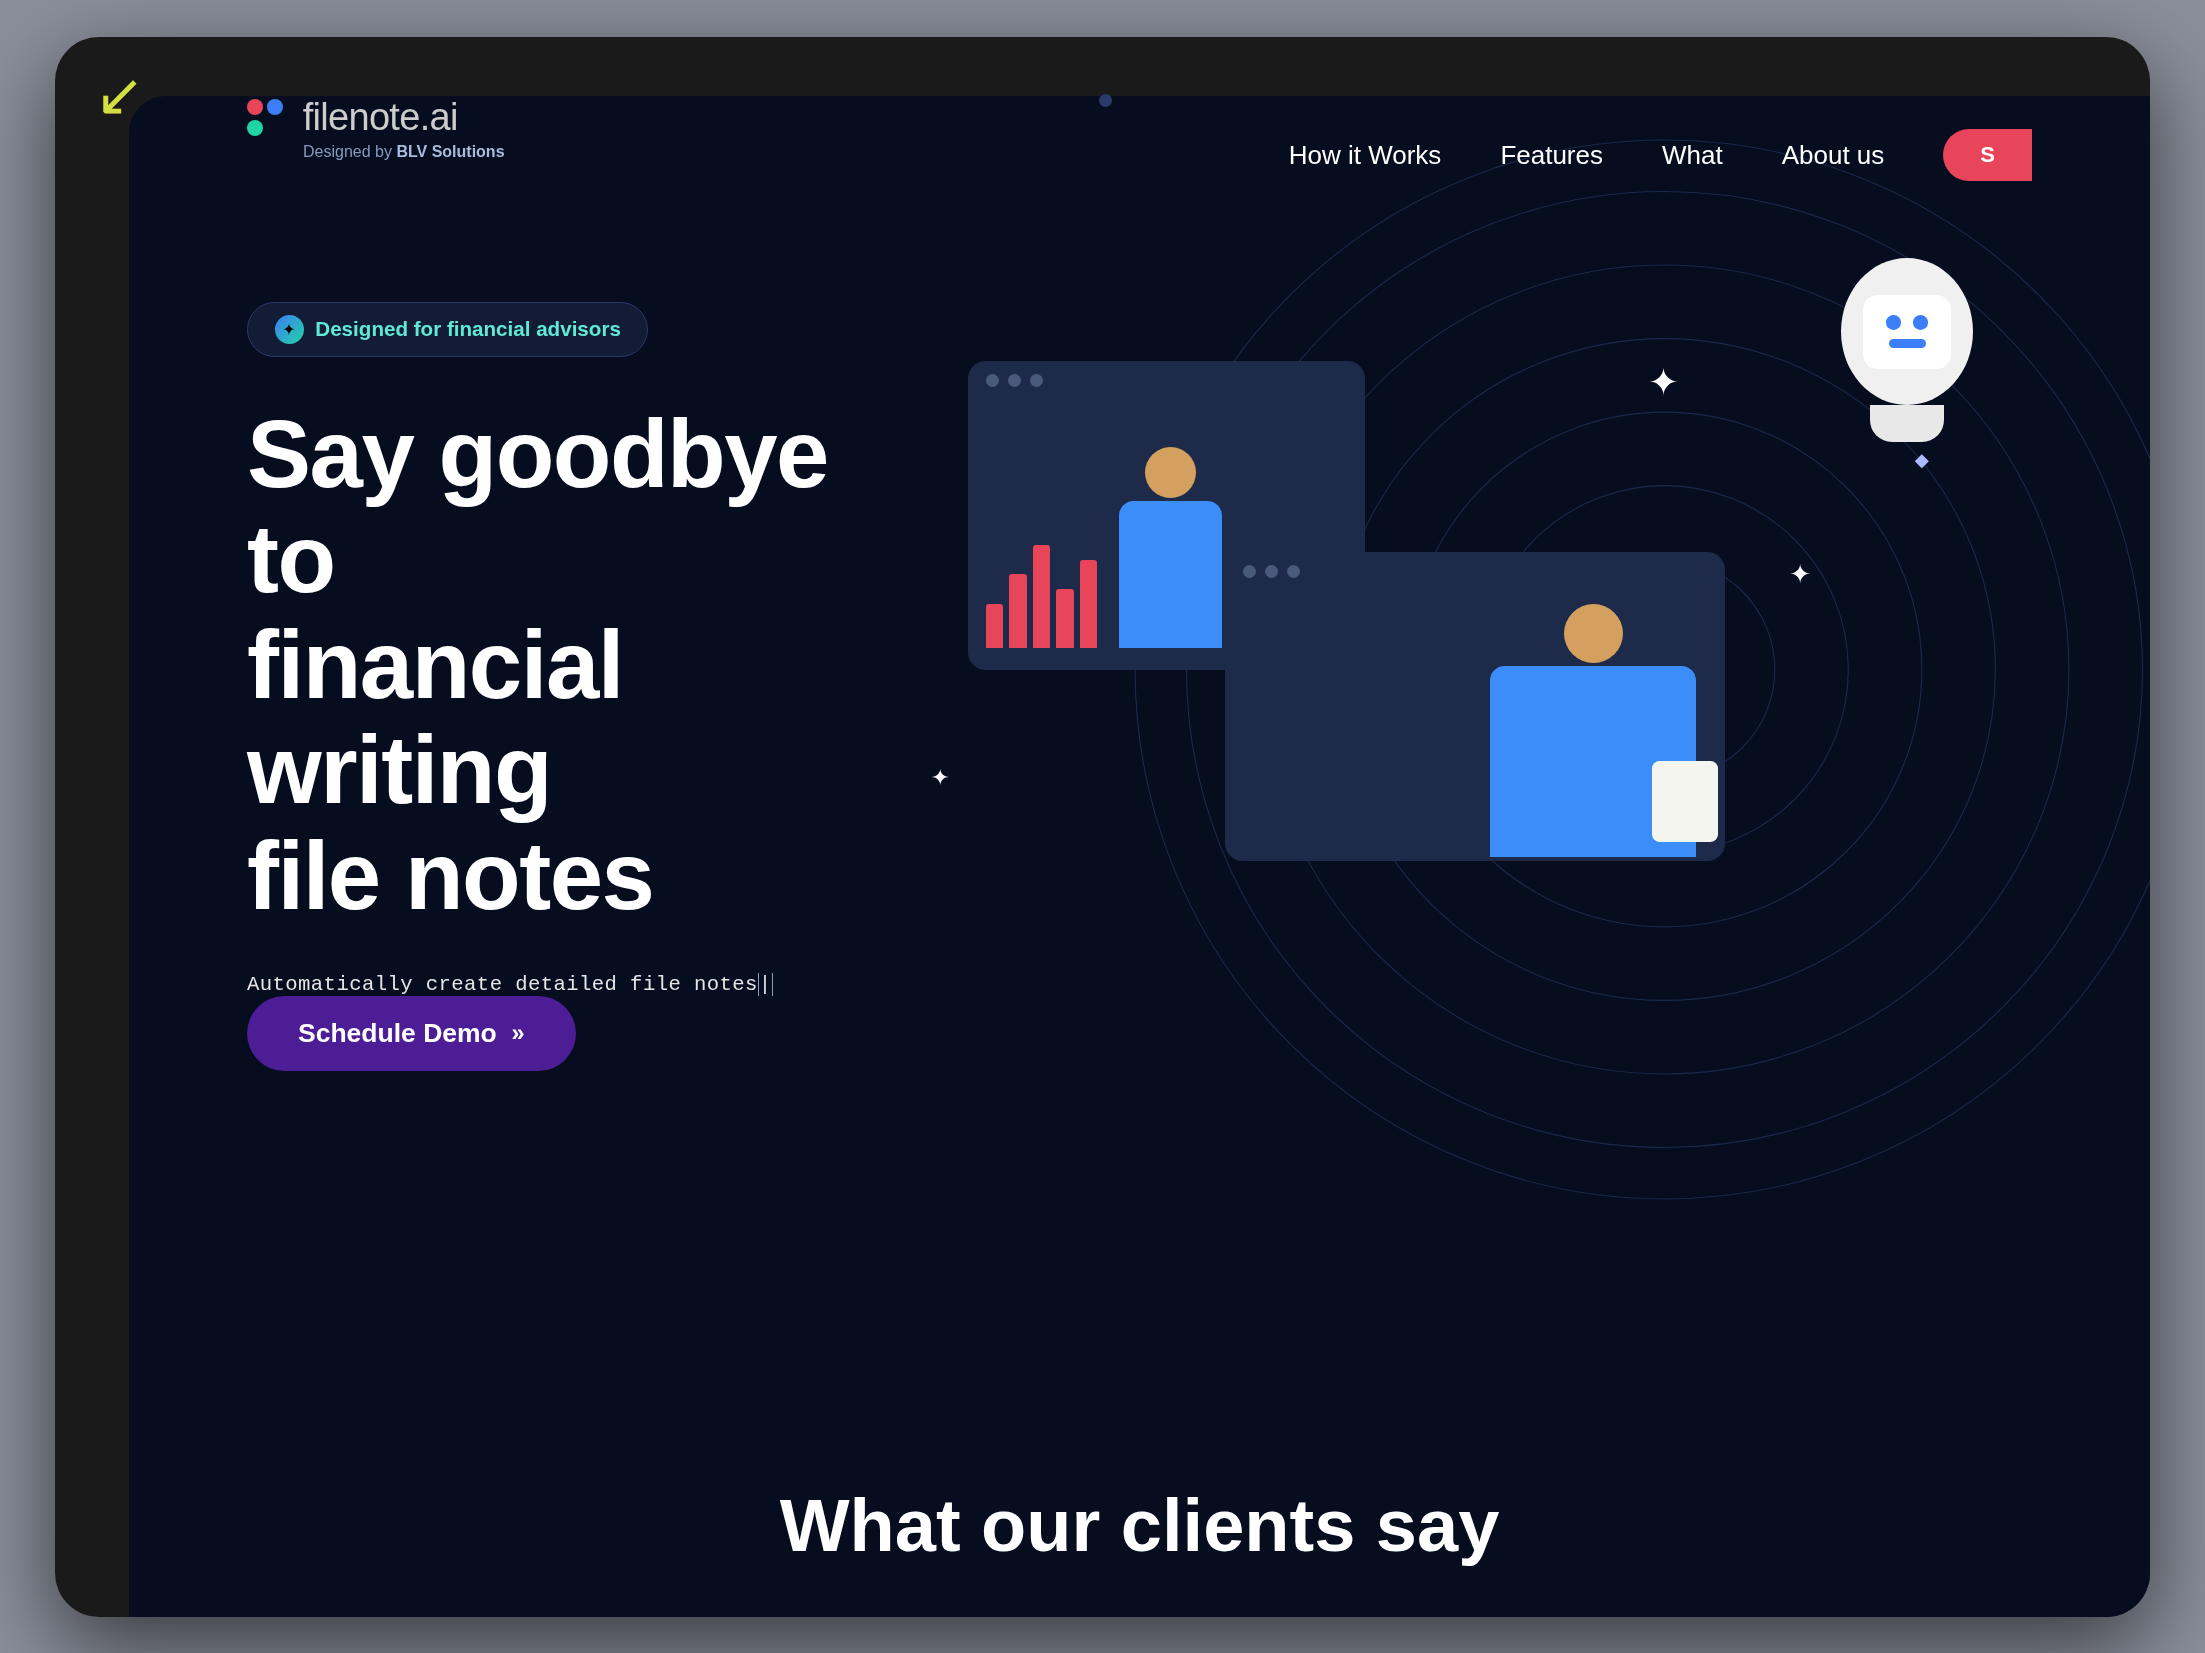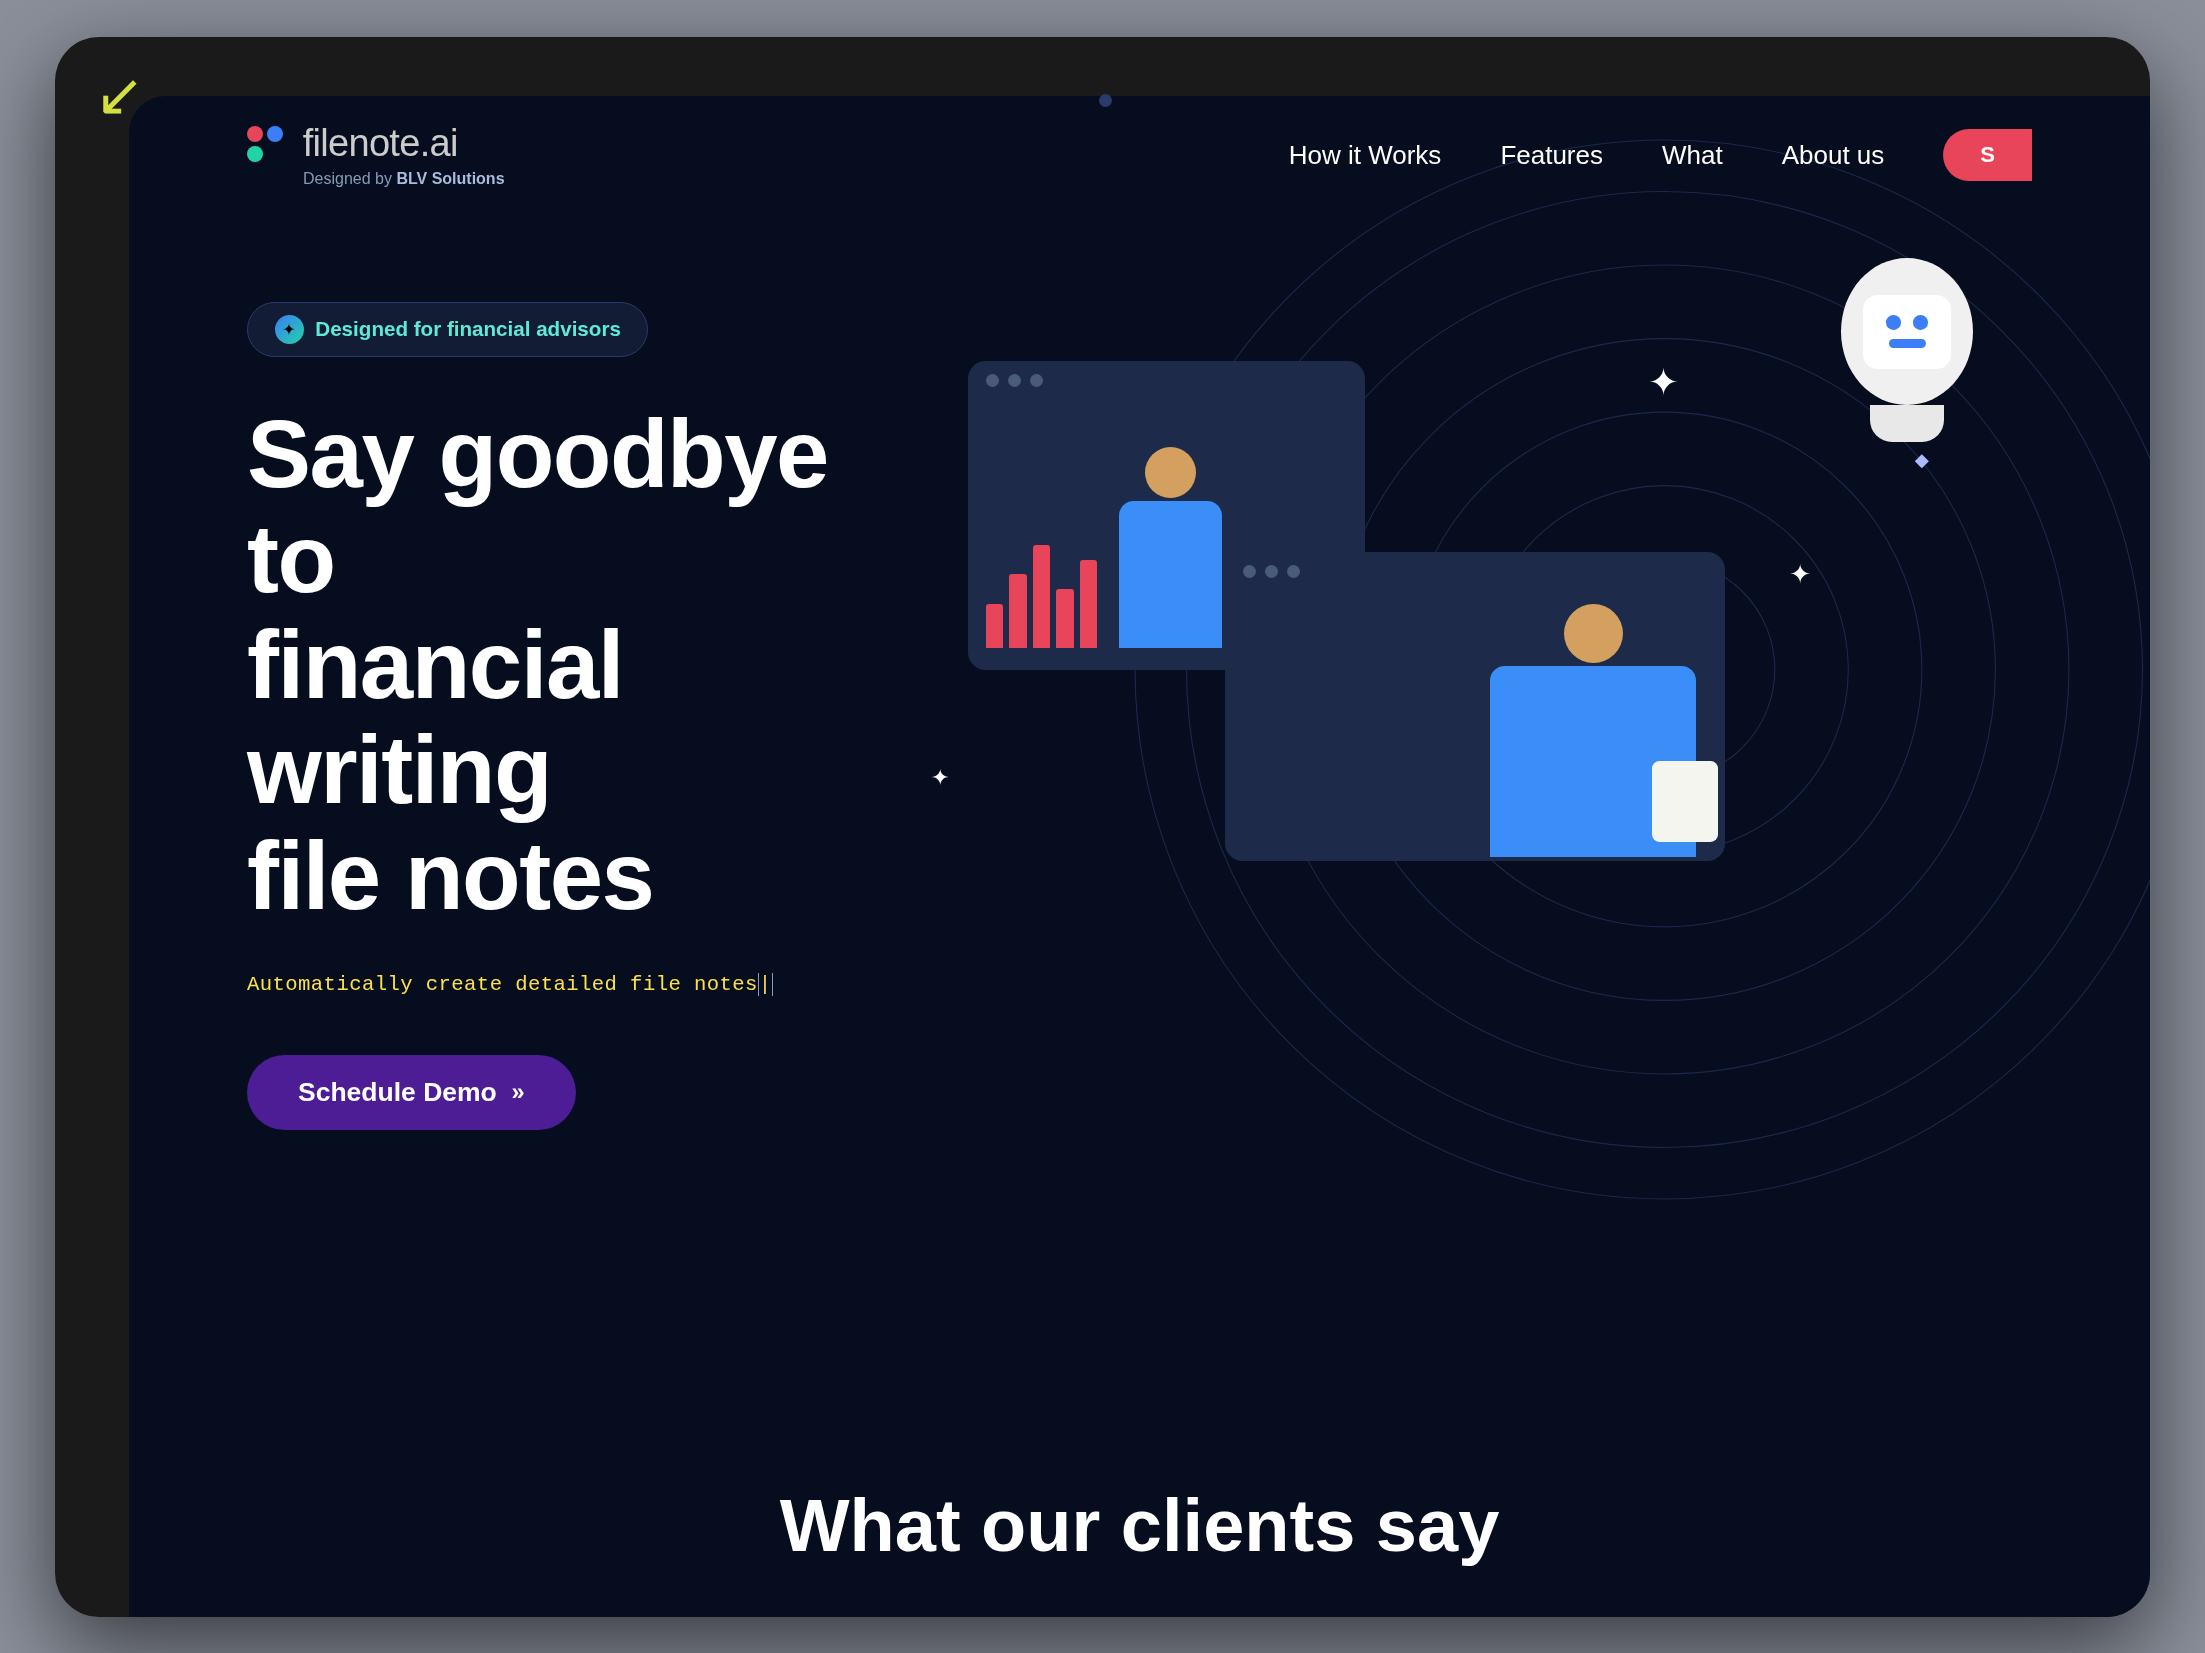--- a/index.html
+++ b/index.html
@@ -70,22 +70,21 @@
     }
 
     
     .navbar {
       position: absolute;
       top: 0;
       left: 0;
       right: 0;
       height: 118px;
       display: flex;
-      align-items: center;
-      padding: 11px 118px;
+      padding: 0 118px;
       z-index: 10;
       gap: 7px;
     }
 
     .logo-area {
       display: flex;
       flex-direction: column;
       gap: 4.4px;
     }
 
@@ -225,22 +224,21 @@
       font-weight: 800;
       color: #ffffff;
       line-height: 1.1;
       margin-bottom: 44px;
       letter-spacing: -1.5px;
     }
 
     .hero-subtitle {
       font-family: 'Courier New', monospace;
       font-size: 20.6px;
-      color: #fde047;
-      margin-bottom: 59px;
+      color: #e5e5e5;
       letter-spacing: 0.02em;
     }
 
     .hero-subtitle span {
       border-right: 1.5px solid #8899bb;
       animation: blink 1s infinite;
     }
 
     @keyframes blink {
       0%, 100% { opacity: 1; }

